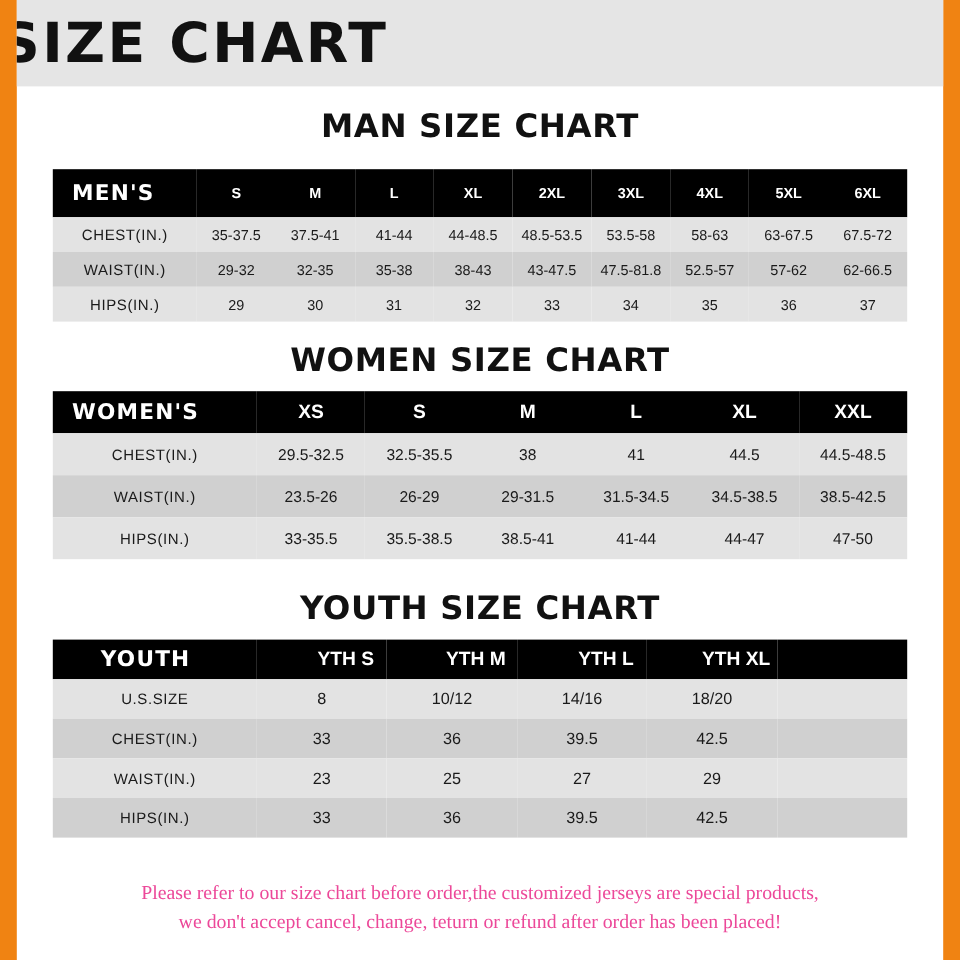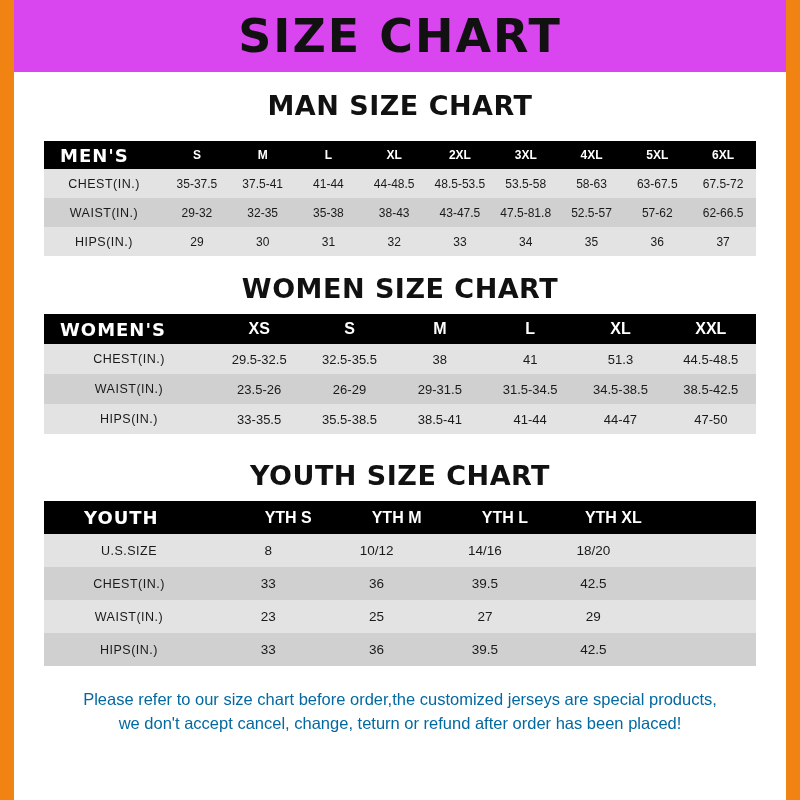--- a/index.html
+++ b/index.html
@@ -12,24 +12,23 @@
   #page {
     width: 800px; height: 800px;
     position: relative;
     background: #ffffff;
     border-left: 14px solid #f08312;
     border-right: 14px solid #f08312;
     overflow: hidden;
   }
   .banner {
     height: 72px;
-    background: #d946ef;
+    background: #e5e5e5;
     display: flex;
     align-items: center;
-    justify-content: center;
     margin: 0 -14px;
   }
   .banner-title {
     font-family: "DejaVu Sans", sans-serif;
     font-weight: bold;
     font-size: 46px;
     letter-spacing: 2px;
     color: #111111;
     line-height: 1;
   }
@@ -59,21 +58,21 @@
     height: 29px;
     text-align: center;
     vertical-align: middle;
     font-size: 12.5px;
     color: #1a1a1a;
     font-family: "Liberation Sans", sans-serif;
   }
   thead th {
     background: #000000;
     color: #ffffff;
-    height: 28px;
+    height: 40px;
     font-size: 15px;
     font-weight: bold;
   }
   thead th.corner {
     text-align: left;
     padding-left: 16px;
     font-family: "DejaVu Sans", sans-serif;
     font-size: 17px;
     letter-spacing: 1px;
   }
@@ -86,30 +85,30 @@
   }
   .men-table thead th.corner { font-size: 18px; }
   .women-table thead th.corner { font-size: 18px; }
   .youth-table thead th.corner { font-size: 18px; }
   .men-table td, .men-table th { font-size: 12px; }
   .women-table td, .women-table th { font-size: 13px; }
   .women-table thead th { font-size: 16px; }
   .youth-table td, .youth-table th { font-size: 13.5px; }
   .youth-table thead th { font-size: 16px; padding-left: 40px; }
   .youth-table td, .youth-table th { height: 33px; }
-  .women-table td, .women-table th { height: 30px; }
+  .women-table td, .women-table th { height: 35px; }
 
   .notice {
-    margin-top: 22px;
+    margin-top: 34px;
     text-align: center;
-    color: #0369a1;
+    color: #ec4899;
     font-size: 16.5px;
     line-height: 1.45;
     padding: 0 8px;
-    font-family: Liberation Sans, sans-serif;
+    font-family: Liberation Serif, serif;
   }
   .notice div { white-space: nowrap; }
 </style>
 </head>
 <body>
 
 <div id="page">
 
   <div class="banner">
     <div class="banner-title">SIZE CHART</div>
@@ -186,21 +185,21 @@
           <th>XXL</th>
         </tr>
       </thead>
       <tbody>
         <tr class="row-a">
           <td class="label">CHEST(IN.)</td>
           <td>29.5-32.5</td>
           <td>32.5-35.5</td>
           <td>38</td>
           <td>41</td>
-          <td>51.3</td>
+          <td>44.5</td>
           <td>44.5-48.5</td>
         </tr>
         <tr class="row-b">
           <td class="label">WAIST(IN.)</td>
           <td>23.5-26</td>
           <td>26-29</td>
           <td>29-31.5</td>
           <td>31.5-34.5</td>
           <td>34.5-38.5</td>
           <td>38.5-42.5</td>

